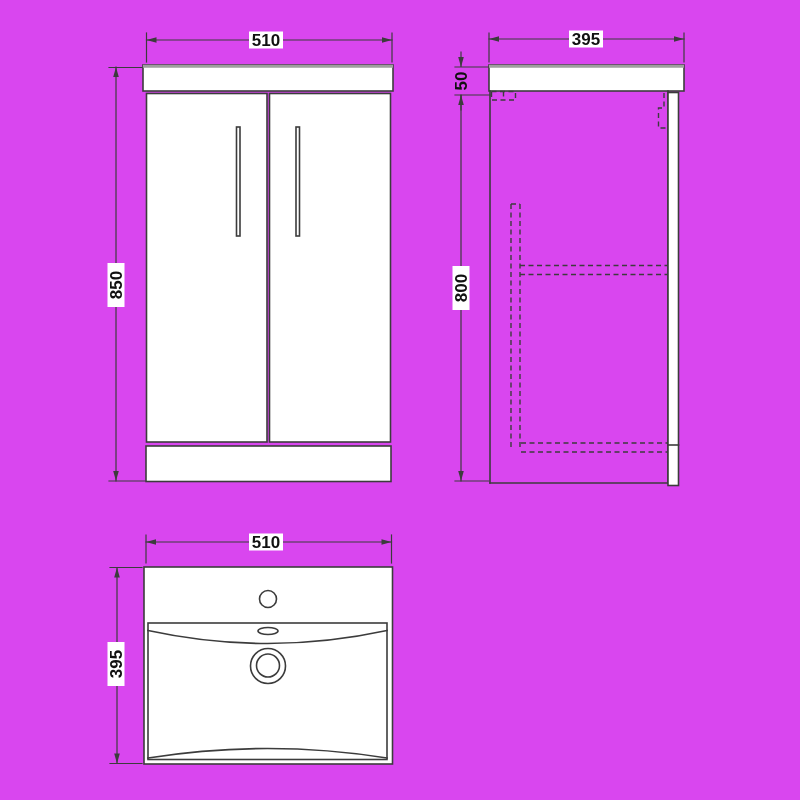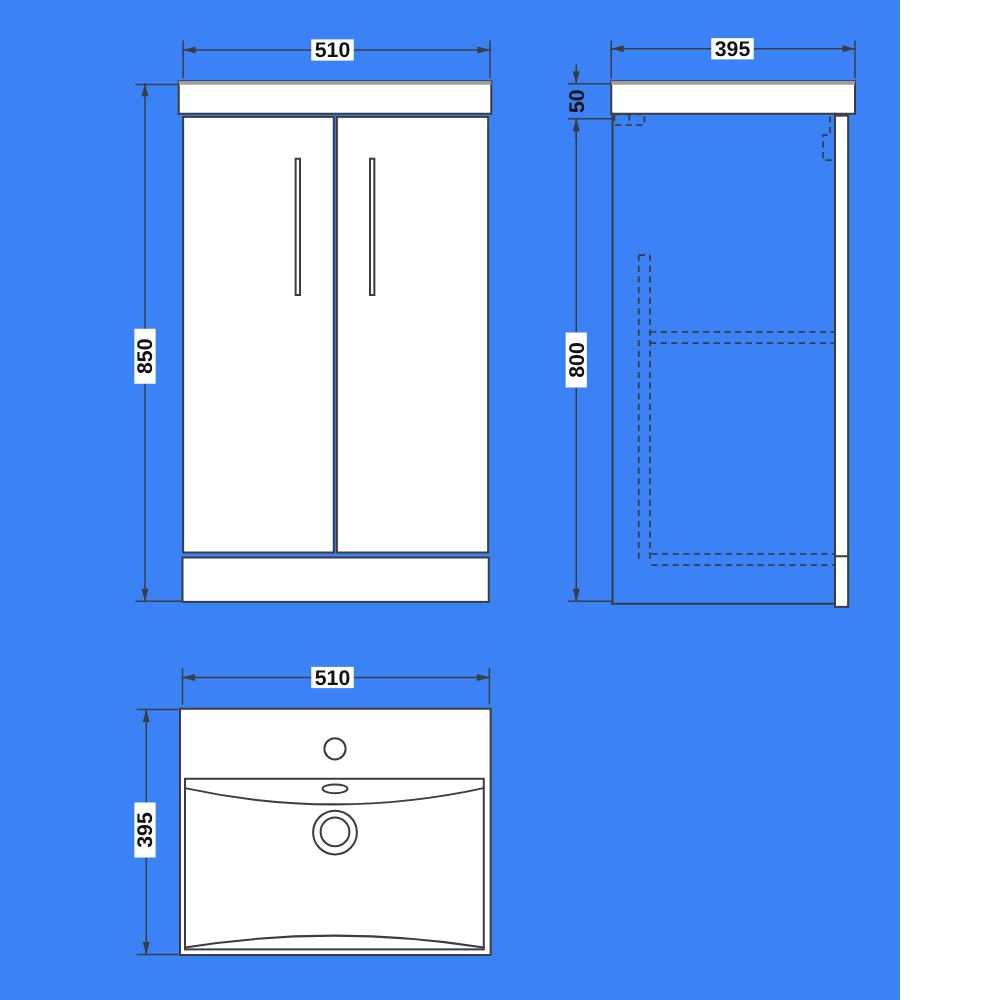--- a/index.html
+++ b/index.html
@@ -1,16 +1,16 @@
 <!DOCTYPE html>
 <html><head>
 <meta charset="utf-8">
 <style>
   html,body{margin:0;padding:0;background:#ffffff;}
-  #canvas{width:720px;height:800px;background:#3b82f6;position:relative;font-family:"Liberation Sans",sans-serif;}
+  #canvas{width:800px;height:800px;background:#d946ef;position:relative;font-family:"Liberation Sans",sans-serif;}
   svg{display:block;}
   .ln   {stroke:#3c3c3c;stroke-width:1.6;fill:none;stroke-linecap:square;}
   .wfill{fill:#ffffff;}
   .dash {stroke:#3c3c3c;stroke-width:1.4;fill:none;stroke-dasharray:5 3.5;stroke-linecap:butt;}
   .dim  {stroke:#3c3c3c;stroke-width:1.2;fill:none;stroke-linecap:square;}
   .arrow{fill:#3c3c3c;stroke:none;}
   .edge {stroke:#9e9e9e;stroke-width:3;fill:none;}
   .mask {fill:#ffffff;stroke:none;}
   .dimtext{font-family:"Liberation Sans",sans-serif;font-size:17px;font-weight:bold;fill:#111111;text-anchor:middle;}
 </style>

